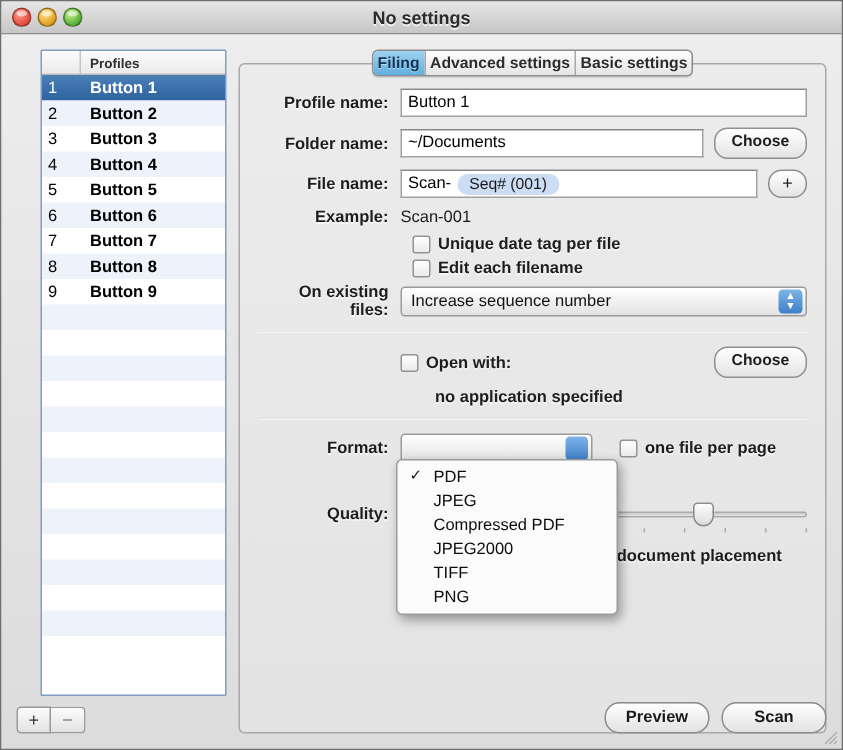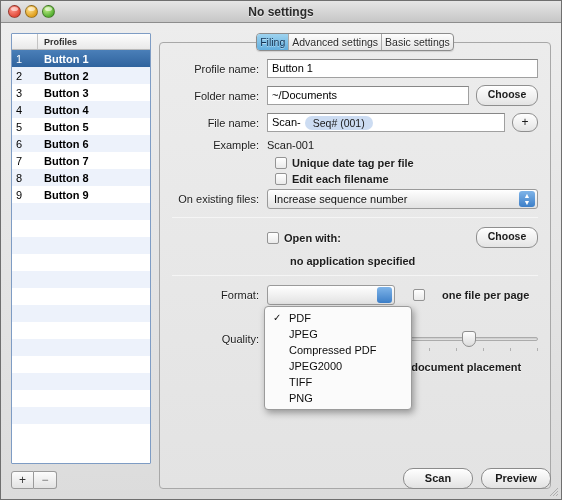--- a/index.html
+++ b/index.html
@@ -82,20 +82,21 @@
     flex: 0 0 140px;
     display: flex;
     flex-direction: column;
   }
   .table {
     flex: 1;
     border: 1px solid #7e9cc4;
     background: #ffffff;
     overflow: hidden;
     border-radius: 1px;
+    margin-left: 16px;
   }
   .thead {
     display: flex;
     height: 16px;
     background: linear-gradient(#fdfdfd, #e9e9e9);
     border-bottom: 1px solid #b9b9b9;
     font-size: 9px;
     font-weight: bold;
     color: #2e2e2e;
     align-items: center;
@@ -176,21 +177,21 @@
     height: 18px;
     border: 1px solid #8c8c8c;
     border-radius: 4px;
     overflow: hidden;
     background: linear-gradient(#fdfdfd, #e4e4e4);
     box-shadow: 0 1px 1px rgba(0,0,0,.12);
   }
   .tab {
     padding: 0 3px;
     font-size: 10.5px;
-    font-weight: normal;
+    font-weight: bold;
     color: #2c2c2c;
     line-height: 17px;
     border-right: 1px solid #a9a9a9;
     text-shadow: 0 1px 0 rgba(255,255,255,.7);
   }
   .tab:last-child { border-right: none; }
   .tab.active {
     background: linear-gradient(#9ed3ef, #62aede);
     color: #113355;
     text-shadow: 0 1px 0 rgba(255,255,255,.45);
@@ -210,21 +211,21 @@
     display: flex;
     align-items: center;
     margin-bottom: 7px;
   }
   .lbl {
     width: 95px;
     flex: 0 0 95px;
     text-align: right;
     padding-right: 8px;
     font-size: 11px;
-    font-weight: normal;
+    font-weight: bold;
     color: #1d1d1d;
     text-shadow: 0 1px 0 rgba(255,255,255,.65);
   }
   .text-input {
     flex: 1;
     height: 19px;
     background: #fff;
     border: 1px solid #a0a0a0;
     border-top-color: #878787;
     font-size: 11px;
@@ -352,21 +353,20 @@
     position: absolute;
     right: 2px; top: 1px;
     width: 15px; height: 16px;
     border-radius: 3px;
     background: linear-gradient(#7fb4e8, #3d7fc8);
   }
   .inline-check {
     display: flex;
     align-items: center;
     margin-left: 18px;
-    gap: 12px;
   }
 
   
   .quality-row { display: flex; align-items: center; }
   .slider {
     flex: 1;
     position: relative;
     height: 20px;
   }
   .slider-track {
@@ -649,21 +649,21 @@
         <div class="menu-item"><span>JPEG</span></div>
         <div class="menu-item"><span>Compressed PDF</span></div>
         <div class="menu-item"><span>JPEG2000</span></div>
         <div class="menu-item"><span>TIFF</span></div>
         <div class="menu-item"><span>PNG</span></div>
       </div>
 
   </div>
 
   <div class="footer">
+    <div class="footer-btn">Preview</div>
     <div class="footer-btn">Scan</div>
-    <div class="footer-btn">Preview</div>
   </div>
 
   <svg class="grip" viewBox="0 0 12 12">
     <path d="M11 3 L3 11 M11 6 L6 11 M11 9 L9 11" stroke="#777" stroke-width="1" fill="none"></path>
   </svg>
 
 </div>
 
 </body></html>

